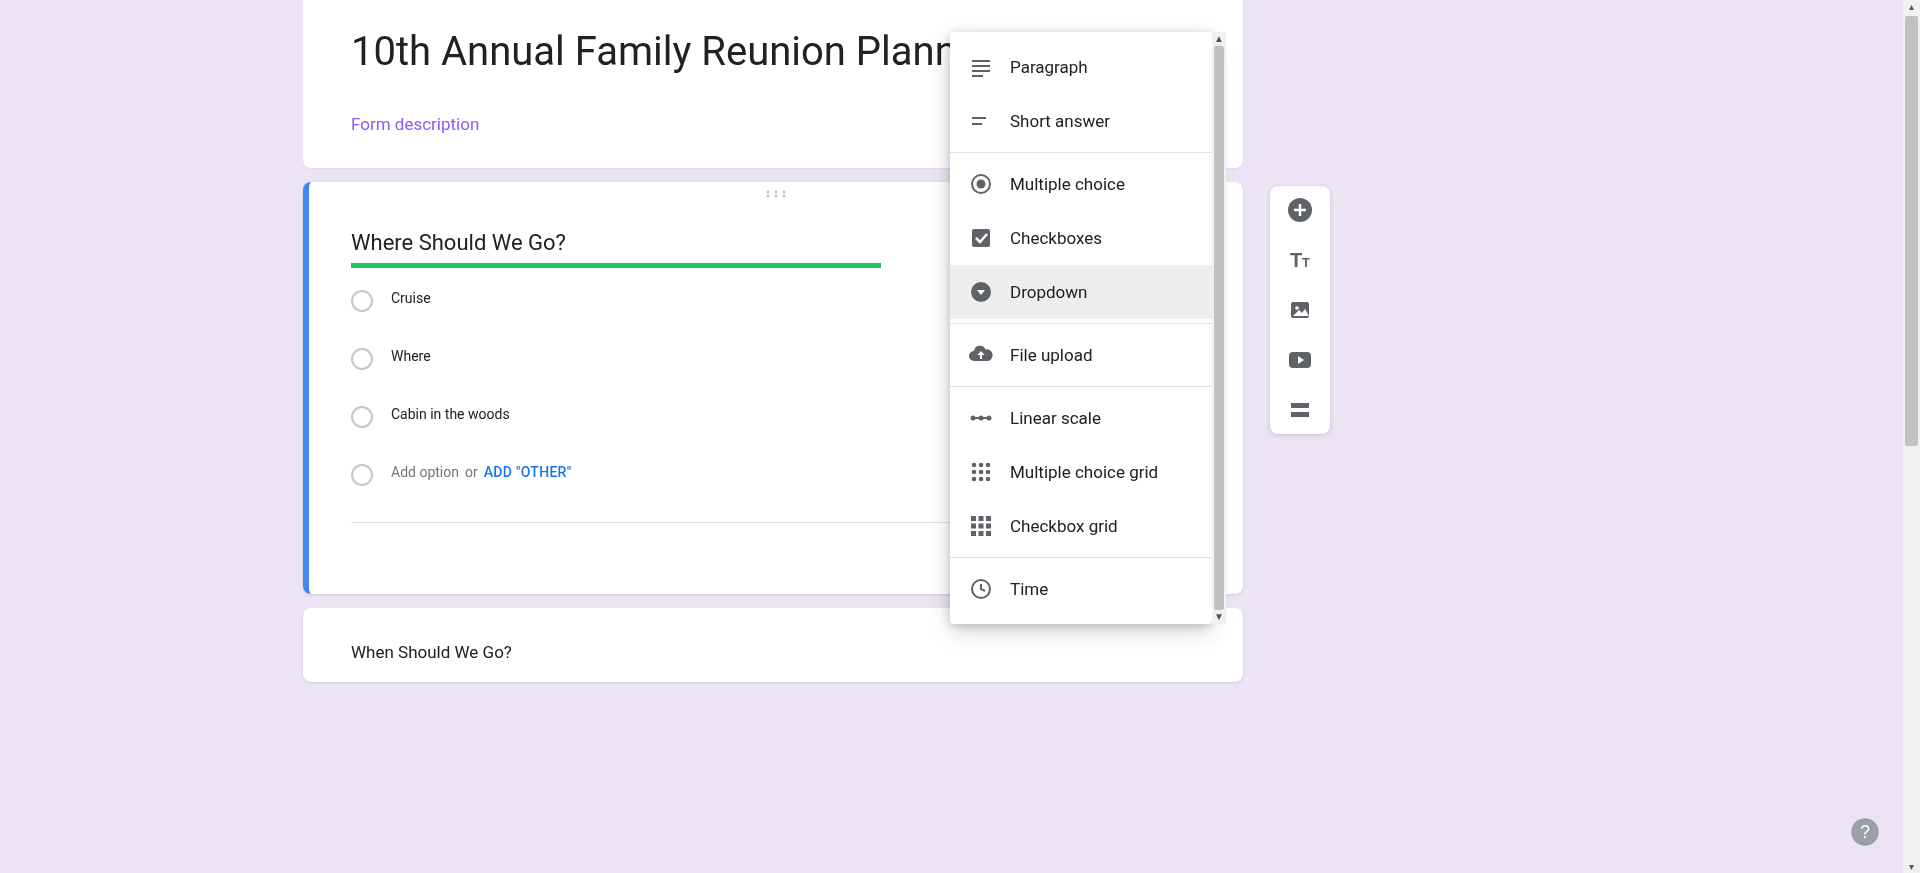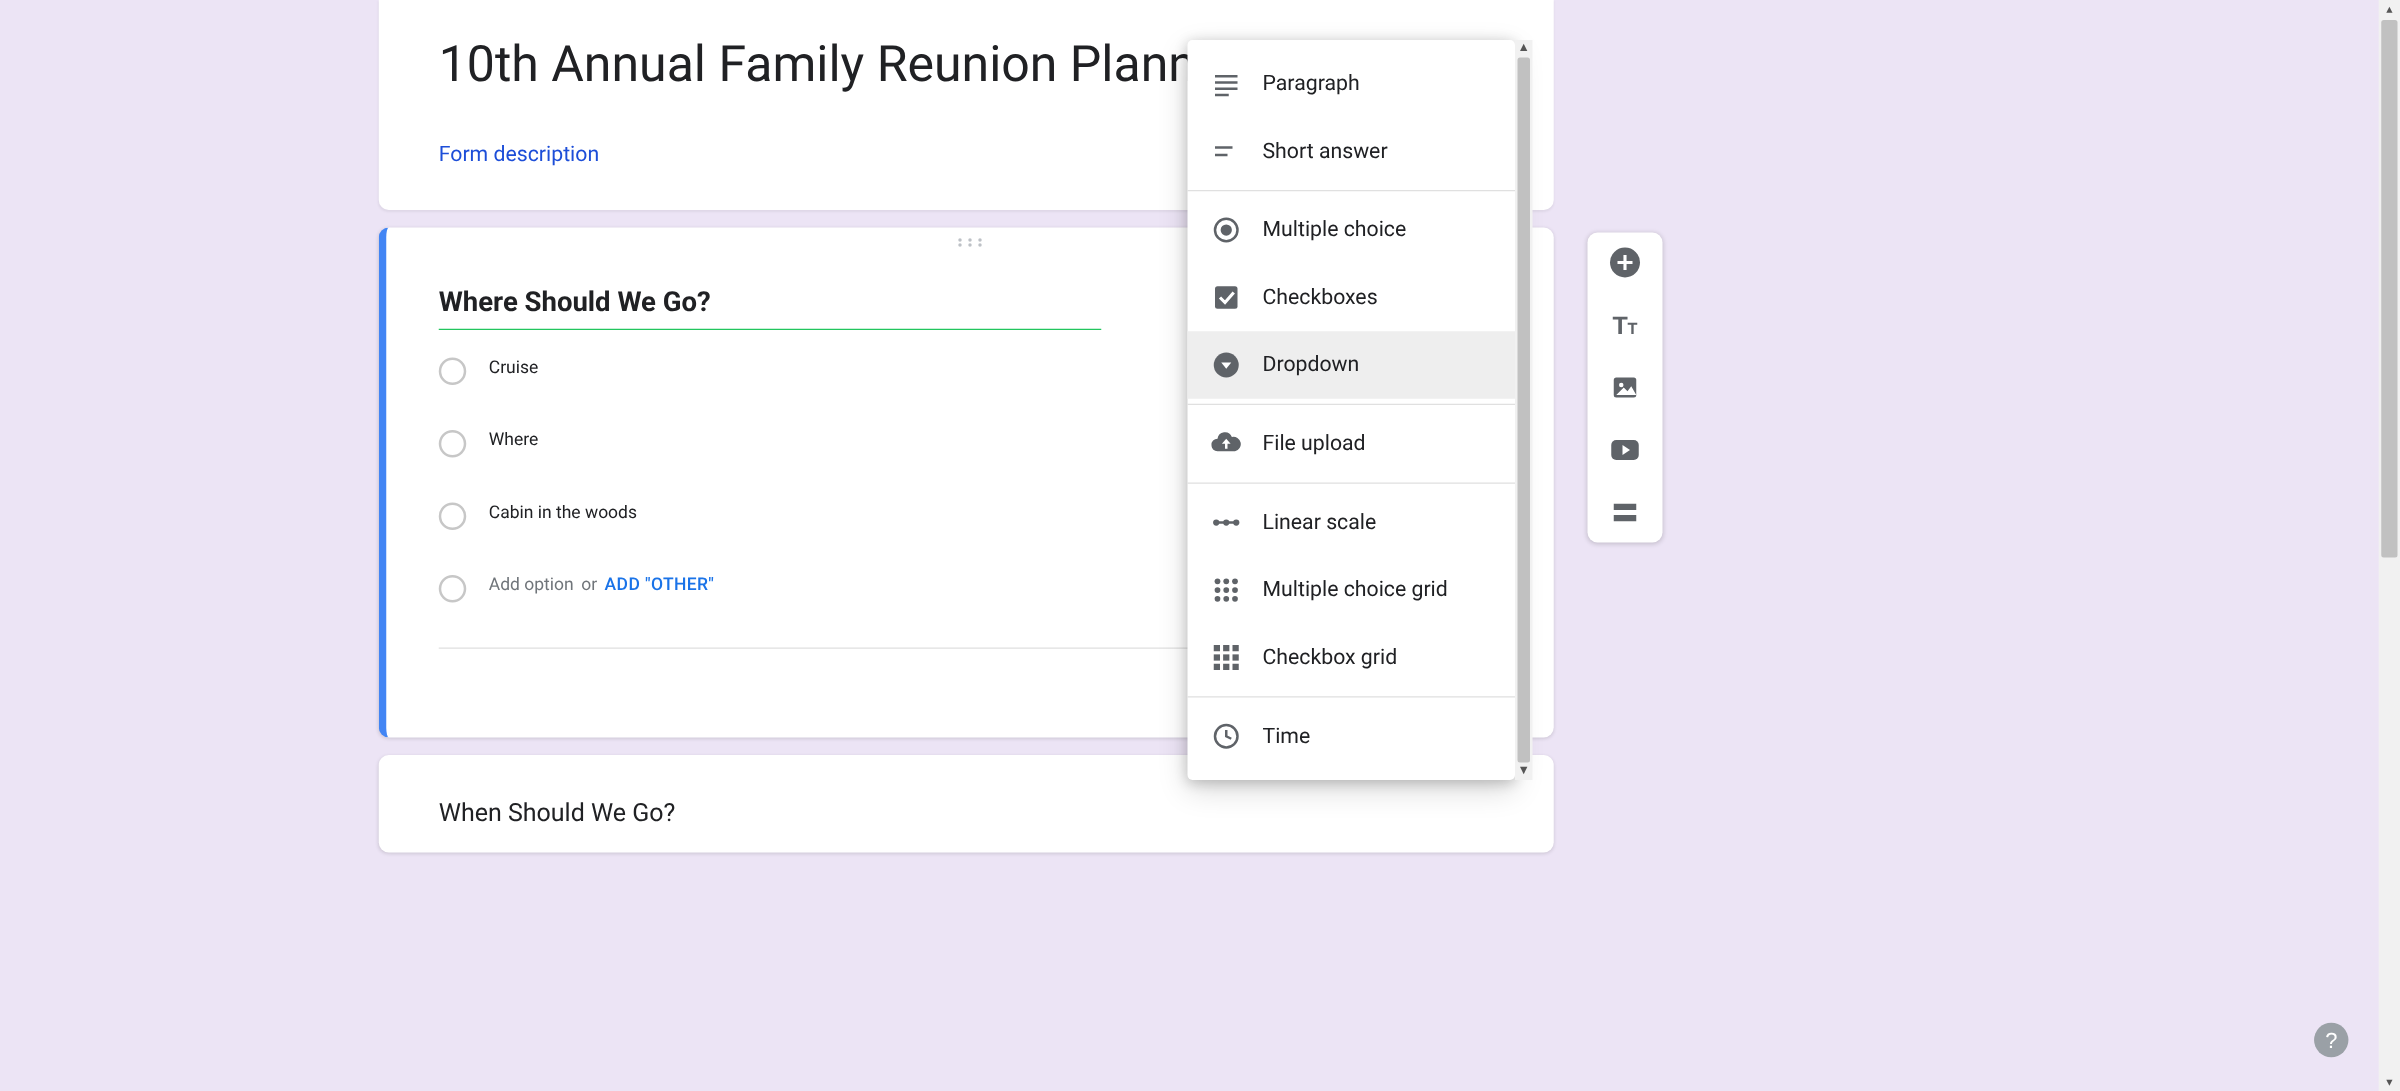--- a/index.html
+++ b/index.html
@@ -29,21 +29,21 @@
   .form-title {
     font-size: 40px;
     font-weight: 400;
     color: #202124;
     letter-spacing: 0;
     line-height: 1.2;
     padding-top: 4px;
   }
   .form-desc {
     font-size: 17px;
-    color: #1d4ed8;
+    color: #8b5cf6;
     margin-top: 38px;
   }
   .card {
     background: #fff;
     border-radius: 8px;
     margin-top: 14px;
     box-shadow: 0 1px 3px rgba(0,0,0,.12);
     position: relative;
   }
   .card.selected {
@@ -54,22 +54,22 @@
     height: 24px;
     display: flex;
     align-items: center;
     justify-content: center;
     color: #bdc1c6;
     cursor: move;
   }
   .q-title {
     font-size: 22px;
     color: #202124;
-    font-weight: 700;
-    border-bottom: 1px solid #22c55e;
+    font-weight: 400;
+    border-bottom: 5px solid #22c55e;
     padding-bottom: 8px;
     width: 530px;
   }
   .options { margin-top: 22px; }
   .opt-row {
     display: flex;
     align-items: flex-start;
     height: 38px;
     margin-bottom: 20px;
     font-size: 14px;
@@ -89,21 +89,21 @@
     border-top: 1px solid #e0e0e0;
     margin: 14px 42px 0 42px;
     height: 72px;
     display: flex;
     align-items: center;
     justify-content: flex-end;
     color: #5f6368;
   }
   .card-footer svg { width: 26px; height: 26px; }
   .card2-title {
-    font-size: 20px;
+    font-size: 17px;
     color: #202124;
     font-weight: 400;
     padding: 34px 48px 20px 48px;
   }
 
   
   .type-menu {
     position: absolute;
     left: 950px;
     top: 32px;

